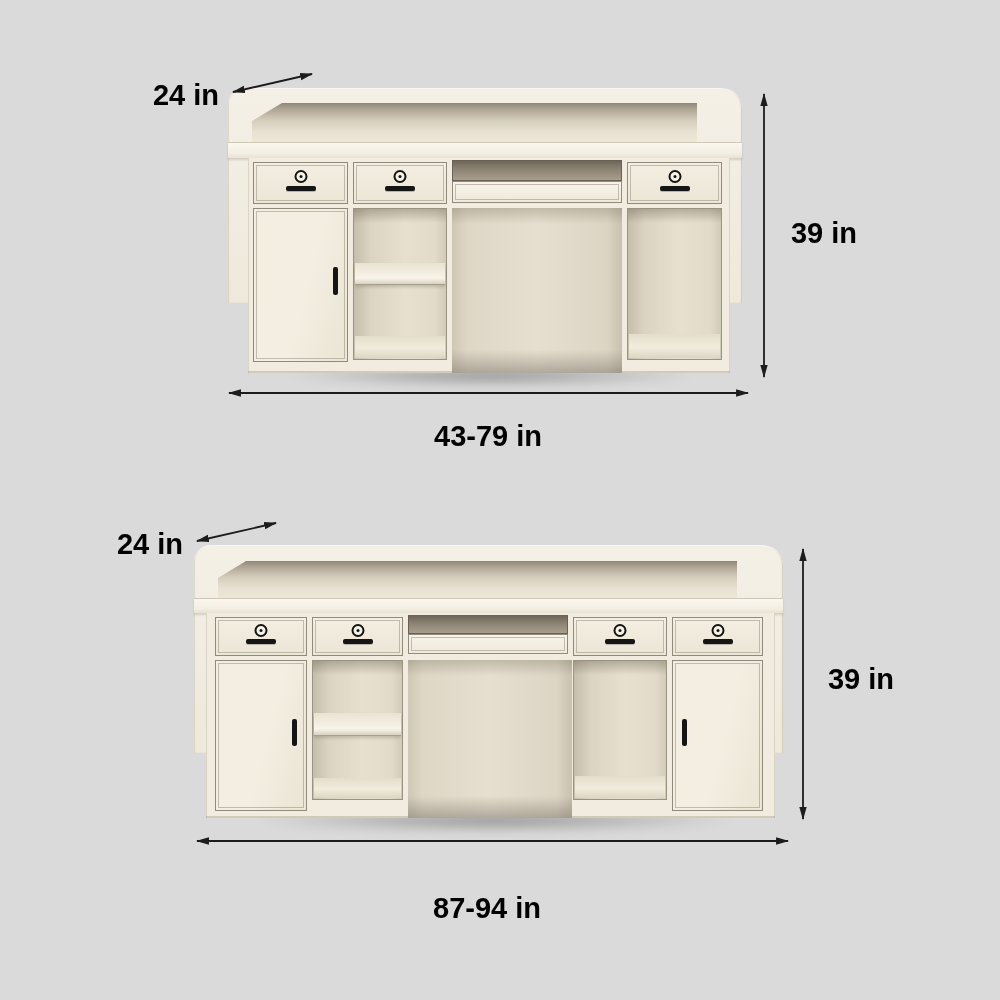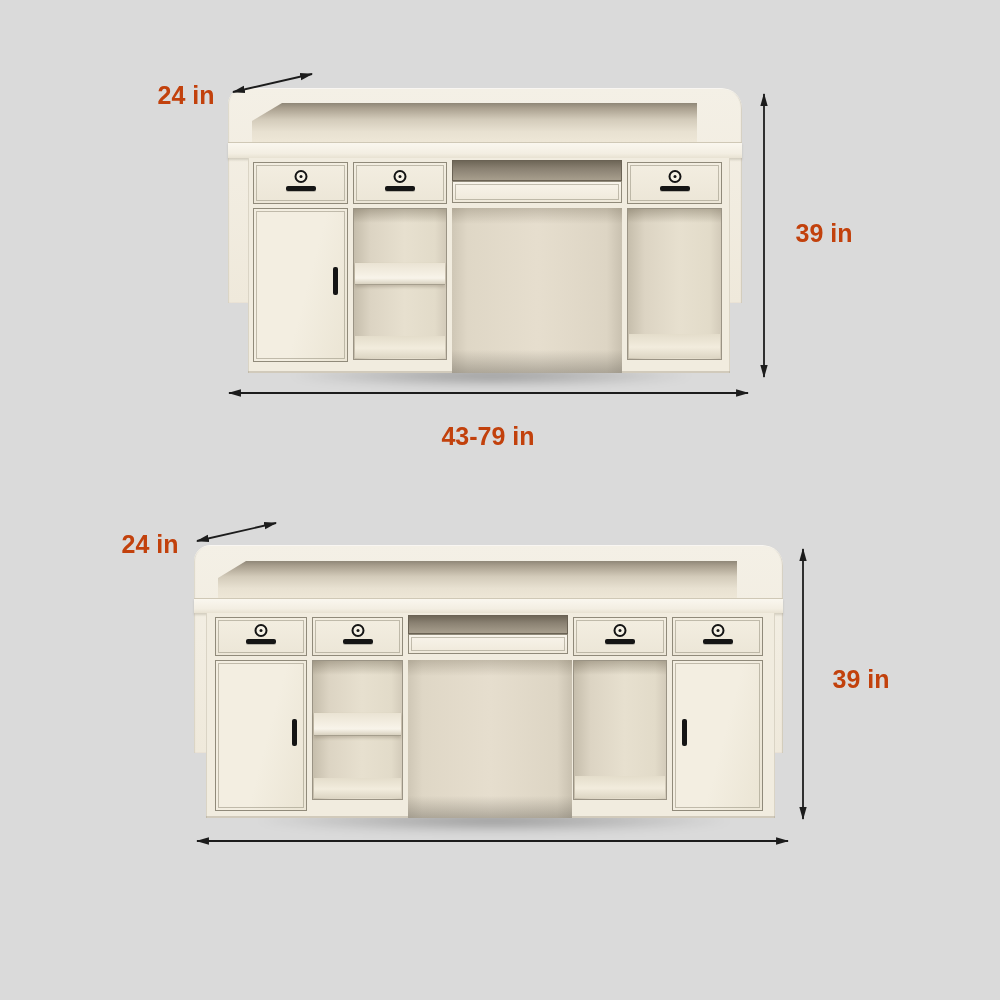--- a/index.html
+++ b/index.html
@@ -33,21 +33,21 @@
   .shelfband{position:absolute;left:1px;right:1px;
              background:linear-gradient(180deg,#eae3d3 0%,#f5f0e4 55%,#f8f4ea 72%,#d9d2c0 100%);
              border-bottom:1px solid #a59e8d;box-shadow:0 2px 3px rgba(90,80,60,.25)}
   .knee{background:linear-gradient(0deg,rgba(110,105,95,.45) 0%,rgba(110,105,95,0) 14%),
                    linear-gradient(180deg,rgba(70,60,40,.22) 0px,rgba(70,60,40,0) 16px),
                    linear-gradient(90deg,#cfc7b6 0%,#dfd7c6 9%,#e6dece 50%,#ddd5c4 91%,#c9c1b0 100%)}
   .slot{background:linear-gradient(180deg,#6e6657 0%,#8a8172 40%,#a79e8d 100%);border:1px solid #6a6254}
   .tray{background:linear-gradient(180deg,#f8f4eb,#efe9da);border:1px solid #908a7a}
   .floor-shadow{background:radial-gradient(55% 60% at 50% 45%,rgba(0,0,0,.30),rgba(0,0,0,0) 75%);
                 filter:blur(4px)}
-  .dim-label{position:absolute;font-weight:700;font-size:25px;line-height:30px;color:#c2410c;text-align:center}
+  .dim-label{position:absolute;font-weight:700;font-size:29px;line-height:30px;color:#000000;text-align:center}
   svg.overlay{position:absolute;left:0;top:0;pointer-events:none}
 </style>
 </head>
 <body>
 
 <div class="scene" style="background: rgb(218, 218, 218);">
 
   <div class="part floor-shadow" style="left:243px;top:364px;width:496px;height:26px"></div>
   <div class="part floor-shadow" style="left:202px;top:808px;width:584px;height:28px"></div>
 
@@ -134,14 +134,15 @@
     <line x1="197" y1="541" x2="276" y2="523" stroke="#1c1c1c" stroke-width="1.8" marker-start="url(#ah)" marker-end="url(#ah)"></line>
     <line x1="803" y1="549" x2="803" y2="819" stroke="#1c1c1c" stroke-width="1.8" marker-start="url(#ah)" marker-end="url(#ah)"></line>
     <line x1="197" y1="841" x2="788" y2="841" stroke="#1c1c1c" stroke-width="1.8" marker-start="url(#ah)" marker-end="url(#ah)"></line>
   </svg>
 
   <div class="dim-label" style="left:106px;top:80px;width:160px">24 in</div>
   <div class="dim-label" style="left:744px;top:218px;width:160px">39 in</div>
   <div class="dim-label" style="left:388px;top:421px;width:200px">43-79 in</div>
   <div class="dim-label" style="left:70px;top:529px;width:160px">24 in</div>
   <div class="dim-label" style="left:781px;top:664px;width:160px">39 in</div>
+  <div class="dim-label" style="left:387px;top:893px;width:200px">87-94 in</div>
 
 </div>
 
 </body></html>

